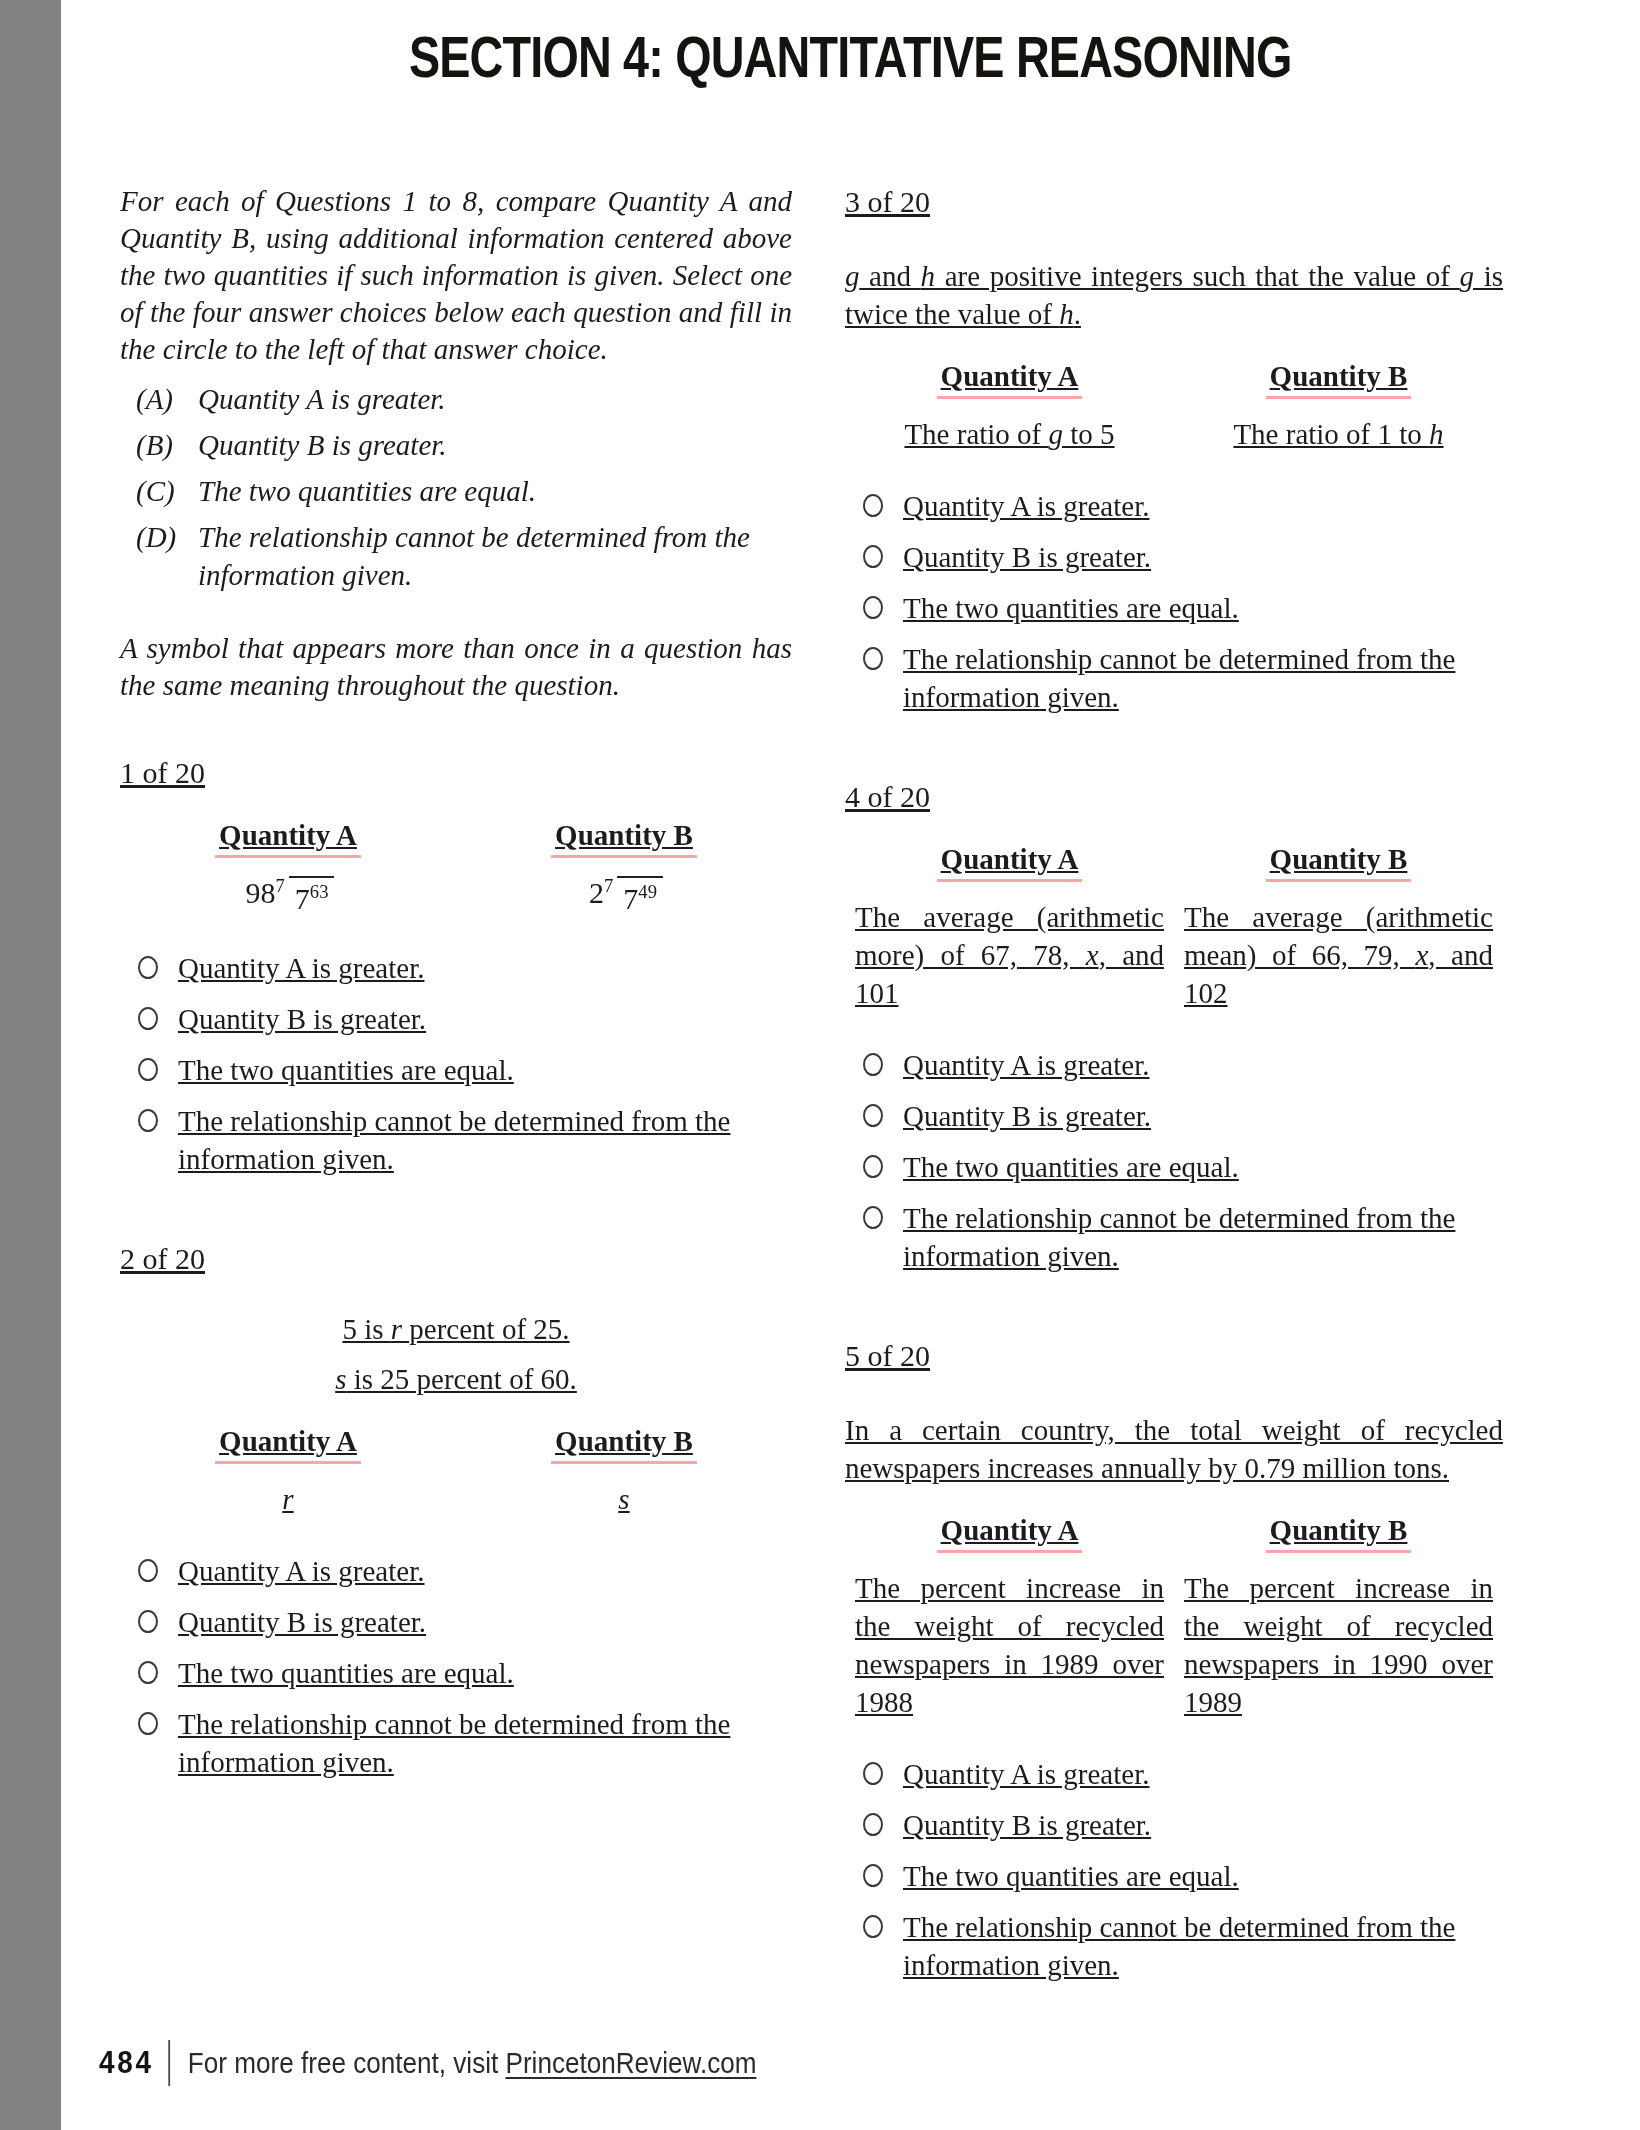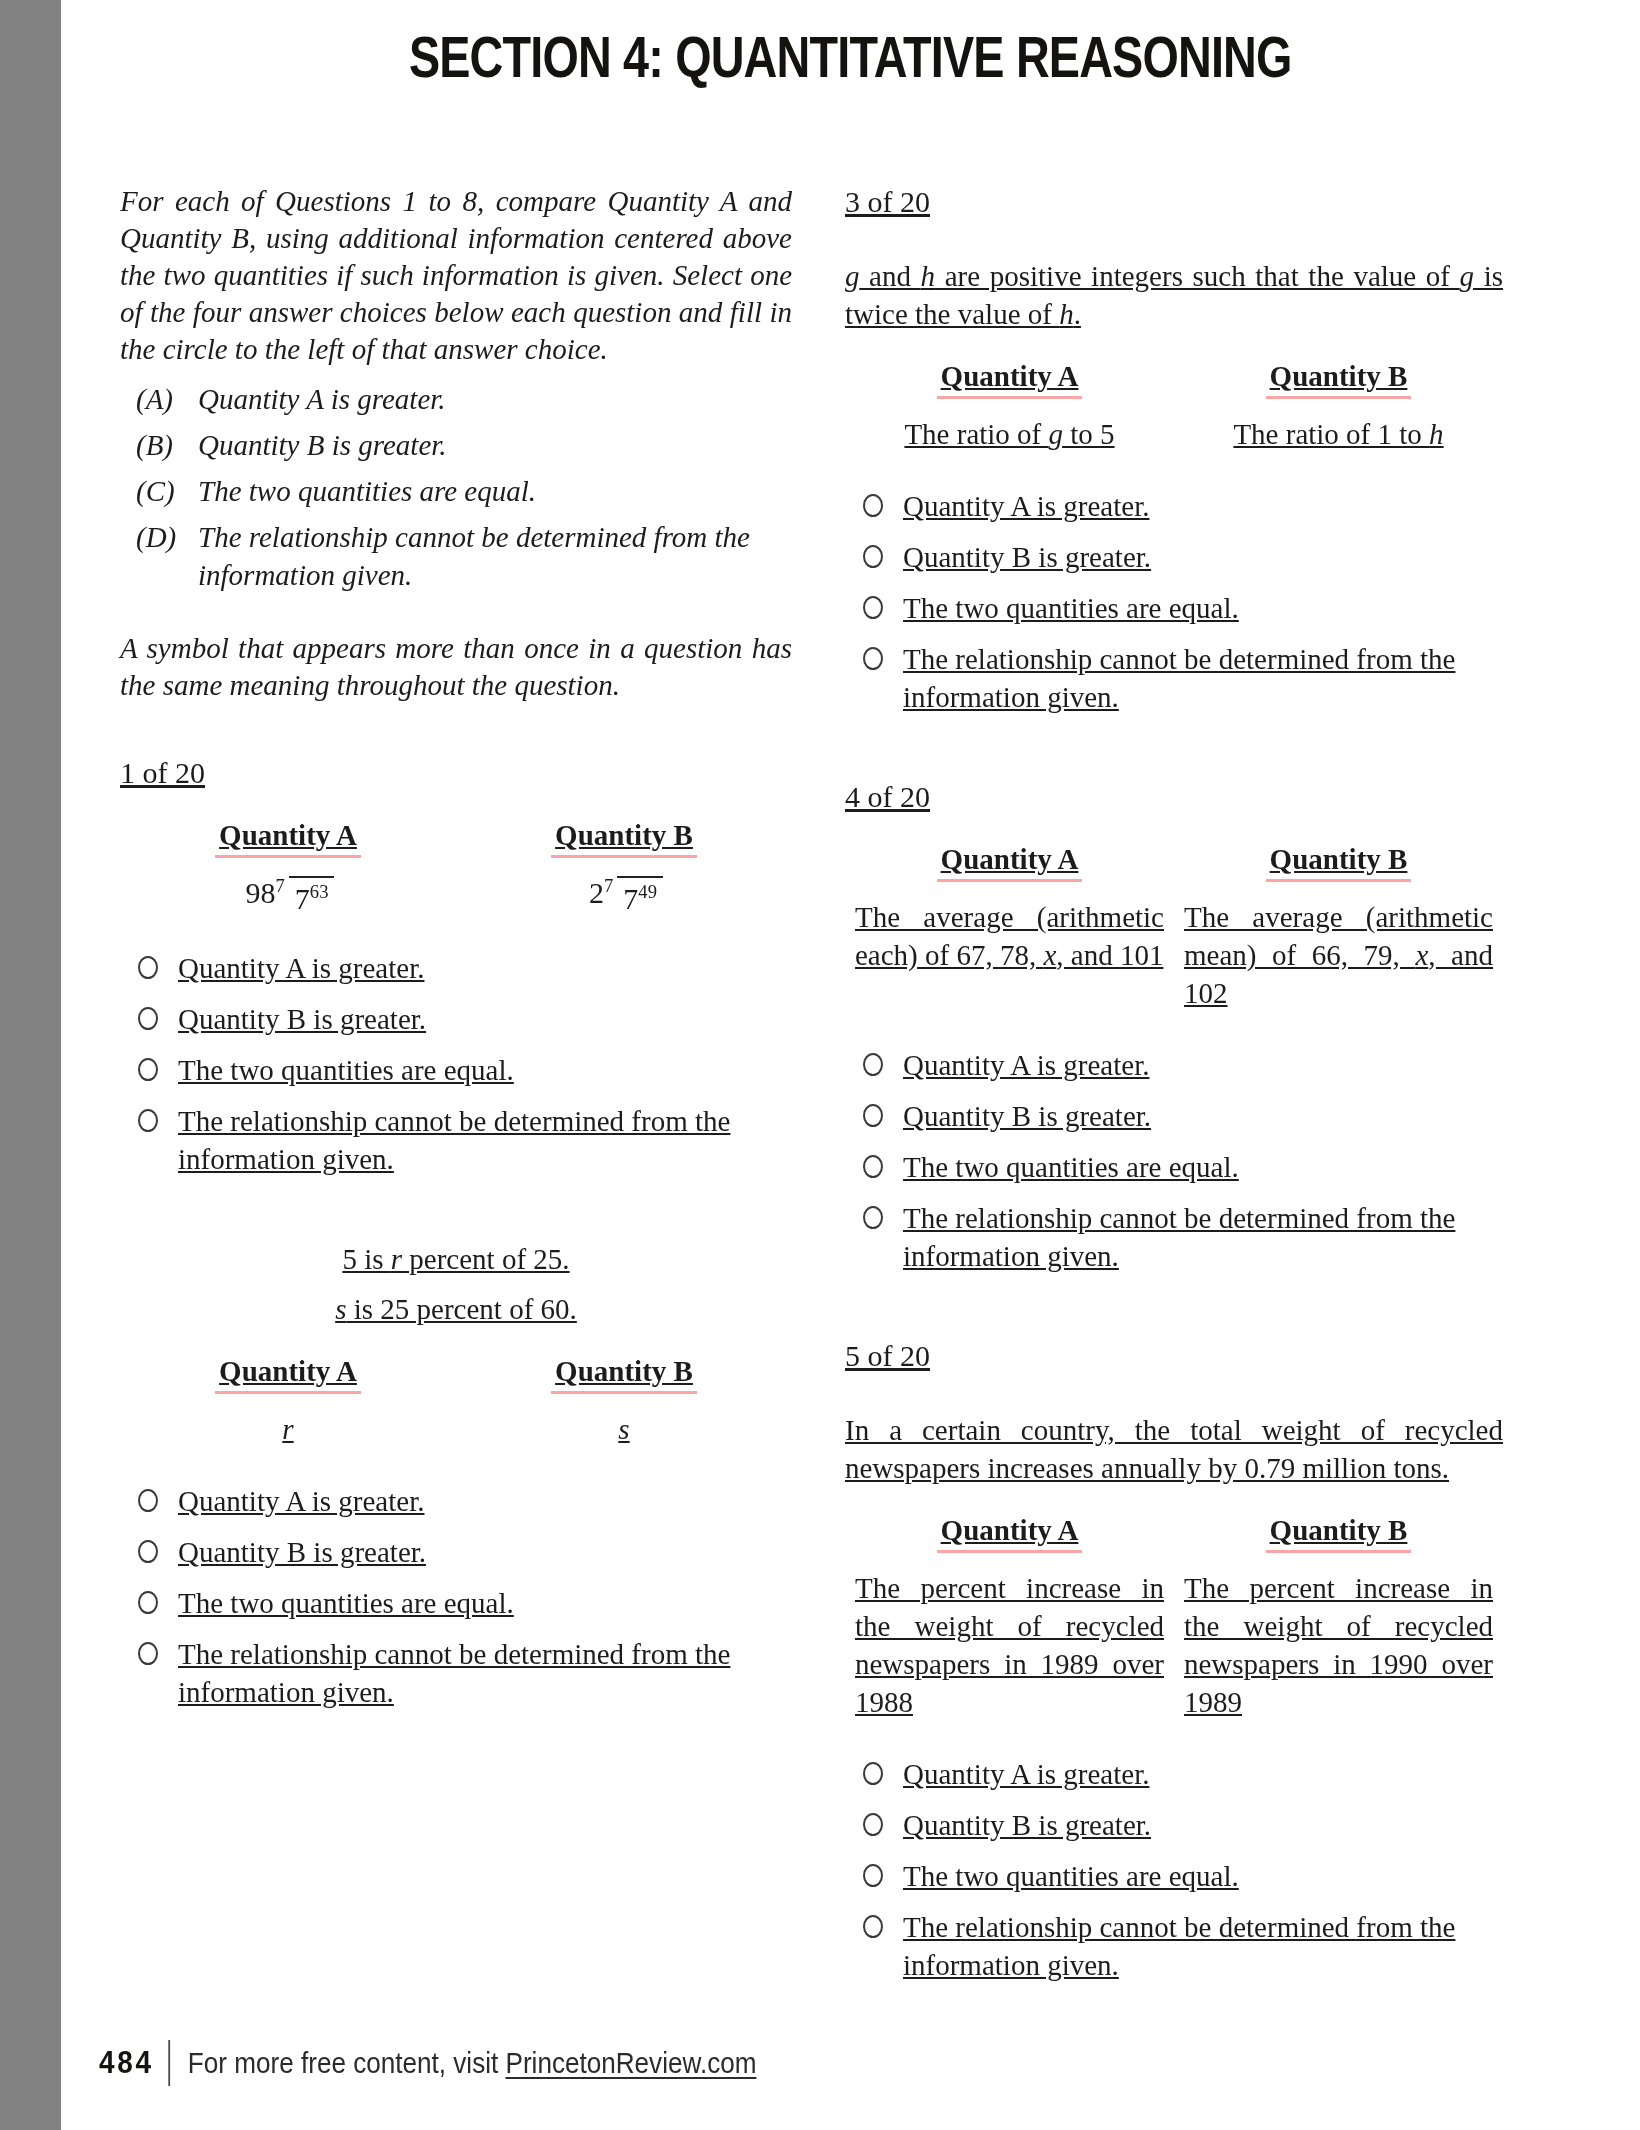--- a/index.html
+++ b/index.html
@@ -131,20 +131,21 @@
           <span class="option-text">The two quantities are equal.</span>
         </li>
         <li class="option">
           <span class="radio"></span>
           <span class="option-text">The relationship cannot be determined from the information given.</span>
         </li>
       </ul>
   </section>
 
   <section class="question q2">
+    <div class="qnum">2 of 20</div>
     <p class="info-line first"><span>5 is </span><i>r</i><span> percent of 25.</span></p>
     <p class="info-line"><i>s</i><span> is 25 percent of 60.</span></p>
     <div class="qtable">
       <div class="qcell">
         <span class="qheader">Quantity A</span>
         <div class="qvalue"><i>r</i></div>
       </div>
       <div class="qcell">
         <span class="qheader">Quantity B</span>
         <div class="qvalue"><i>s</i></div>
@@ -205,21 +206,21 @@
           <span class="option-text">The relationship cannot be determined from the information given.</span>
         </li>
       </ul>
   </section>
 
   <section class="question q4">
     <div class="qnum">4 of 20</div>
     <div class="qtable">
       <div class="qcell">
         <span class="qheader">Quantity A</span>
-        <p class="qpara"><span>The average (arithmetic each) of 67, 78, </span><i>x</i><span>, and 101</span></p>
+        <p class="qpara"><span>The average (arithmetic more) of 67, 78, </span><i>x</i><span>, and 101</span></p>
       </div>
       <div class="qcell">
         <span class="qheader">Quantity B</span>
         <p class="qpara"><span>The average (arithmetic mean) of 66, 79, </span><i>x</i><span>, and 102</span></p>
       </div>
     </div>
     <ul class="options">
         <li class="option">
           <span class="radio"></span>
           <span class="option-text">Quantity A is greater.</span>

